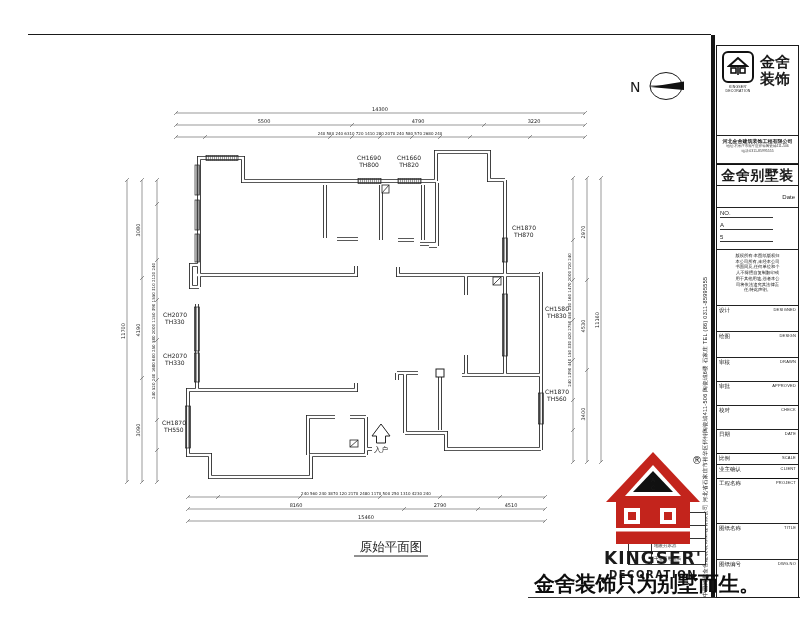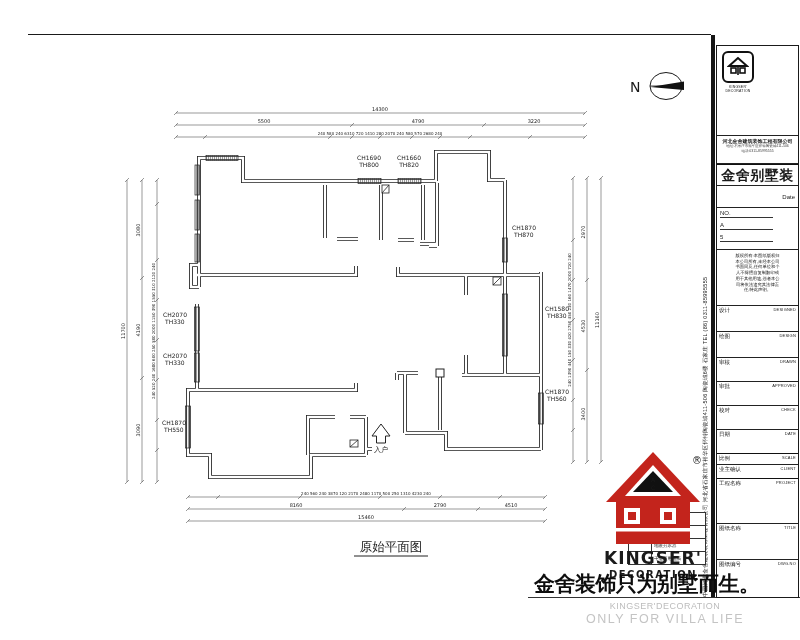--- a/index.html
+++ b/index.html
@@ -284,20 +284,24 @@
             <rect x="4" y="12" width="5" height="5" fill="none" stroke="#111" stroke-width="1.6"></rect>
             <rect x="13" y="12" width="5" height="5" fill="none" stroke="#111" stroke-width="1.6"></rect>
             <line x1="11" y1="10" x2="11" y2="19" stroke="#111" stroke-width="1.6"></line>
           </svg>
         </div>
         <div class="brandEn">
           <div>KINGSER'</div>
           <div>DECORATION</div>
         </div>
       </div>
+      <div class="brandCn">
+        <div>金舍</div>
+        <div>装饰</div>
+      </div>
     </div>
     <div class="tb-co">
       <div class="coName">河北金舍建筑装饰工程有限公司</div>
       <div class="coAddr">地址:石家庄市裕华区怀特陶瓷城411-506</div>
       <div class="coAddr">电话:0311-85995555</div>
     </div>
     <div class="tb-dept">金舍别墅装饰设计</div>
     <div class="tb-date">Date</div>
     <div class="tb-no">
       <div>NO.</div>
@@ -393,18 +397,14 @@
       <rect x="30" y="64" width="8" height="8" fill="#c3241c"></rect>
       <rect x="62" y="60" width="16" height="16" fill="#fff"></rect>
       <rect x="66" y="64" width="8" height="8" fill="#c3241c"></rect>
       <rect x="18" y="80" width="74" height="3.5" fill="#fff"></rect>
       <text x="55" y="116" font-size="17" font-weight="bold" fill="#c3241c" text-anchor="middle" letter-spacing="1">KINGSER'</text>
       <text x="55" y="130" font-size="10" font-weight="bold" fill="#c3241c" text-anchor="middle" letter-spacing="1.5">DECORATION</text>
     </svg>
   </div>
 
   <div class="slogan">金舍装饰只为别墅而生。</div>
-  <div class="footgray">
-    <div class="fg1">KINGSER'DECORATION</div>
-    <div class="fg2">ONLY FOR VILLA LIFE</div>
-  </div>
 
 </div>
 
 </body></html>

